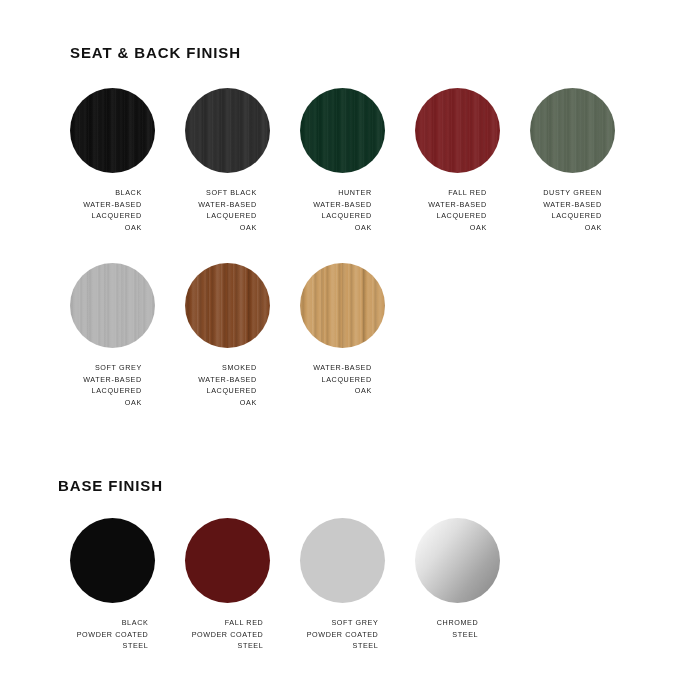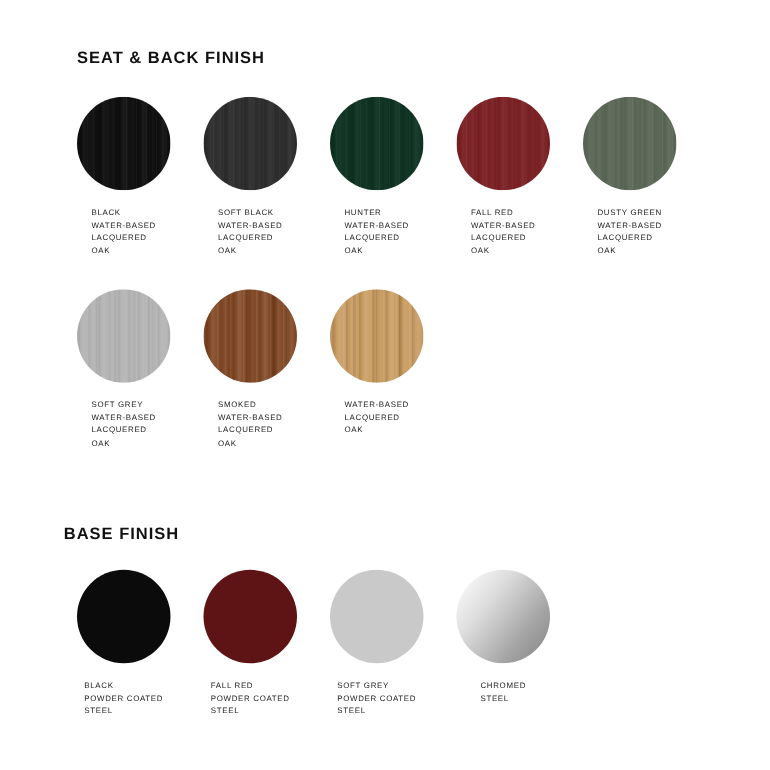--- a/index.html
+++ b/index.html
@@ -53,21 +53,21 @@
     width: 85px;
     height: 85px;
     border-radius: 50%;
     flex: 0 0 auto;
   }
   .swatch-label {
     margin-top: 14px;
     font-size: 7.2px;
     line-height: 1.62;
     letter-spacing: 0.085em;
-    text-align: left;
+    text-align: right;
     text-transform: uppercase;
     color: #1b1b1b;
     font-weight: normal;
     white-space: nowrap;
   }
   .swatch-label .ln { display: block; }
 
   
   .tex-grain {
     background-image:

